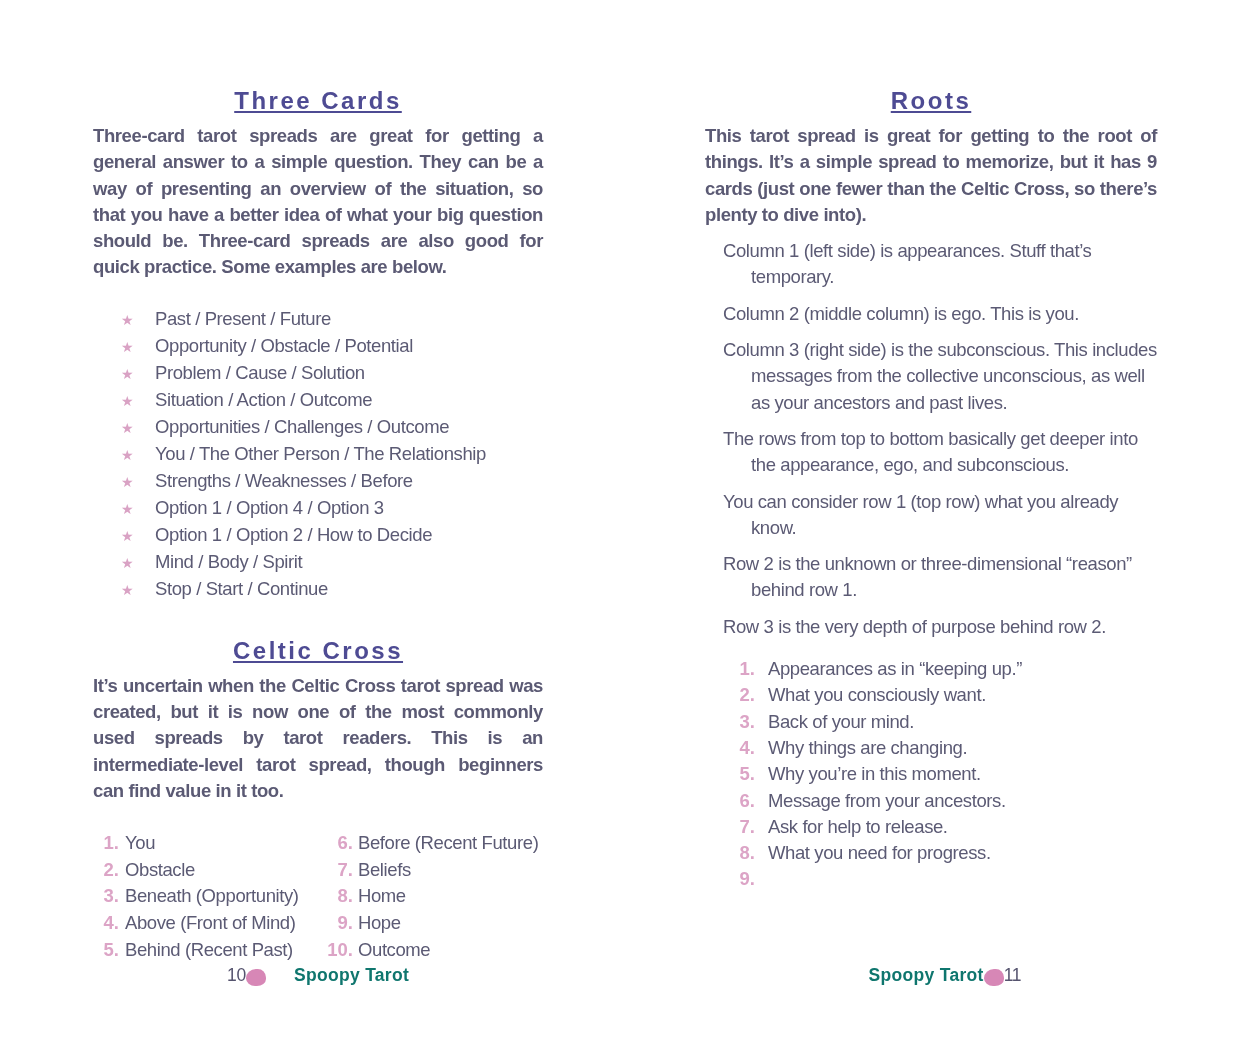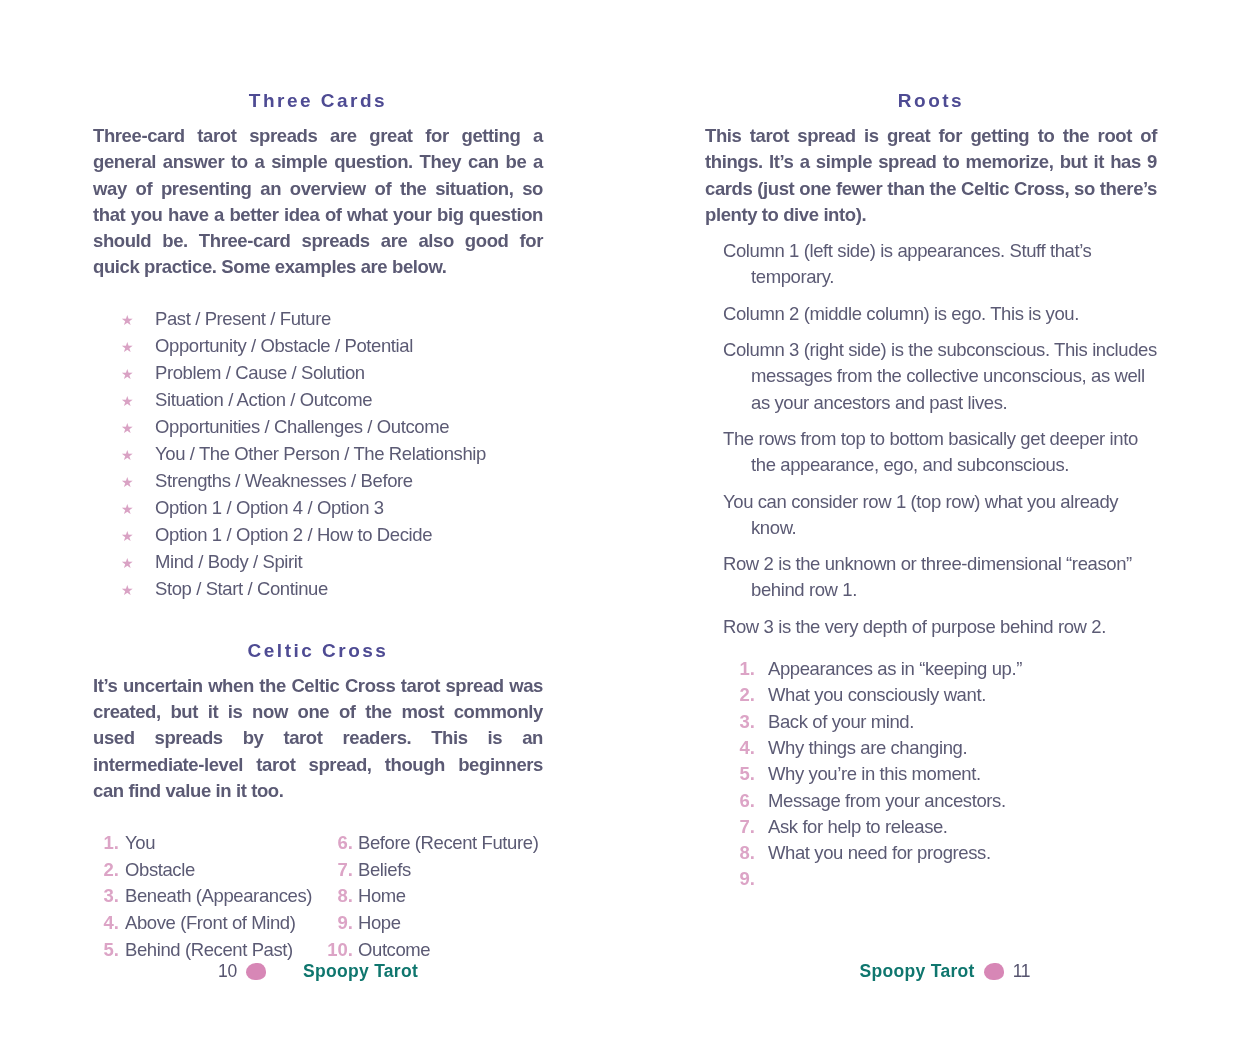--- a/index.html
+++ b/index.html
@@ -17,25 +17,26 @@
     font-size: 18.5px;
     letter-spacing: -0.4px;
     line-height: 26.3px;
   }
   .page-left  { left: 93px;  width: 450px; }
   .page-right { left: 705px; width: 452px; }
 
   .section-title {
     text-align: center;
     color: #4e4b93;
-    font-size: 19px;
+    font-size: 24px;
     font-weight: bold;
     letter-spacing: 2.5px;
     line-height: 30px;
     margin: 0;
+    text-decoration: underline;
   }
   .intro {
     text-align: justify;
     margin-top: 7px;
     font-weight: bold;
   }
 
   
   .star-list {
     list-style: none;
@@ -91,23 +92,22 @@
   .roots-positions { margin-top: 16px; }
   .roots-positions .pos-row { line-height: 26.3px; padding-left: 24px; }
   .roots-positions .pos-num { flex: 0 0 26px; margin-right: 13px; }
 
   
   .footer {
     position: absolute;
     top: 956px;
     height: 30px;
     display: flex;
-    align-items: center;
+    align-items: flex-end;
     justify-content: center;
-    gap: 9px;
     font-size: 17.5px;
     letter-spacing: -0.2px;
   }
   .footer-left  { left: 93px;  width: 450px; }
   .footer-right { left: 705px; width: 452px; }
   .footer .book-title {
     color: #0f766e;
     font-weight: bold;
     letter-spacing: 0.3px;
     margin-left: 28px;
@@ -185,21 +185,21 @@
       <div class="pos-row">
         <span class="pos-num">1.</span>
         <span>You</span>
         </div>
       <div class="pos-row">
         <span class="pos-num">2.</span>
         <span>Obstacle</span>
         </div>
       <div class="pos-row">
         <span class="pos-num">3.</span>
-        <span>Beneath (Appearances)</span>
+        <span>Beneath (Opportunity)</span>
         </div>
       <div class="pos-row">
         <span class="pos-num">4.</span>
         <span>Above (Front of Mind)</span>
         </div>
       <div class="pos-row">
         <span class="pos-num">5.</span>
         <span>Behind (Recent Past)</span>
         </div>
     </div>

